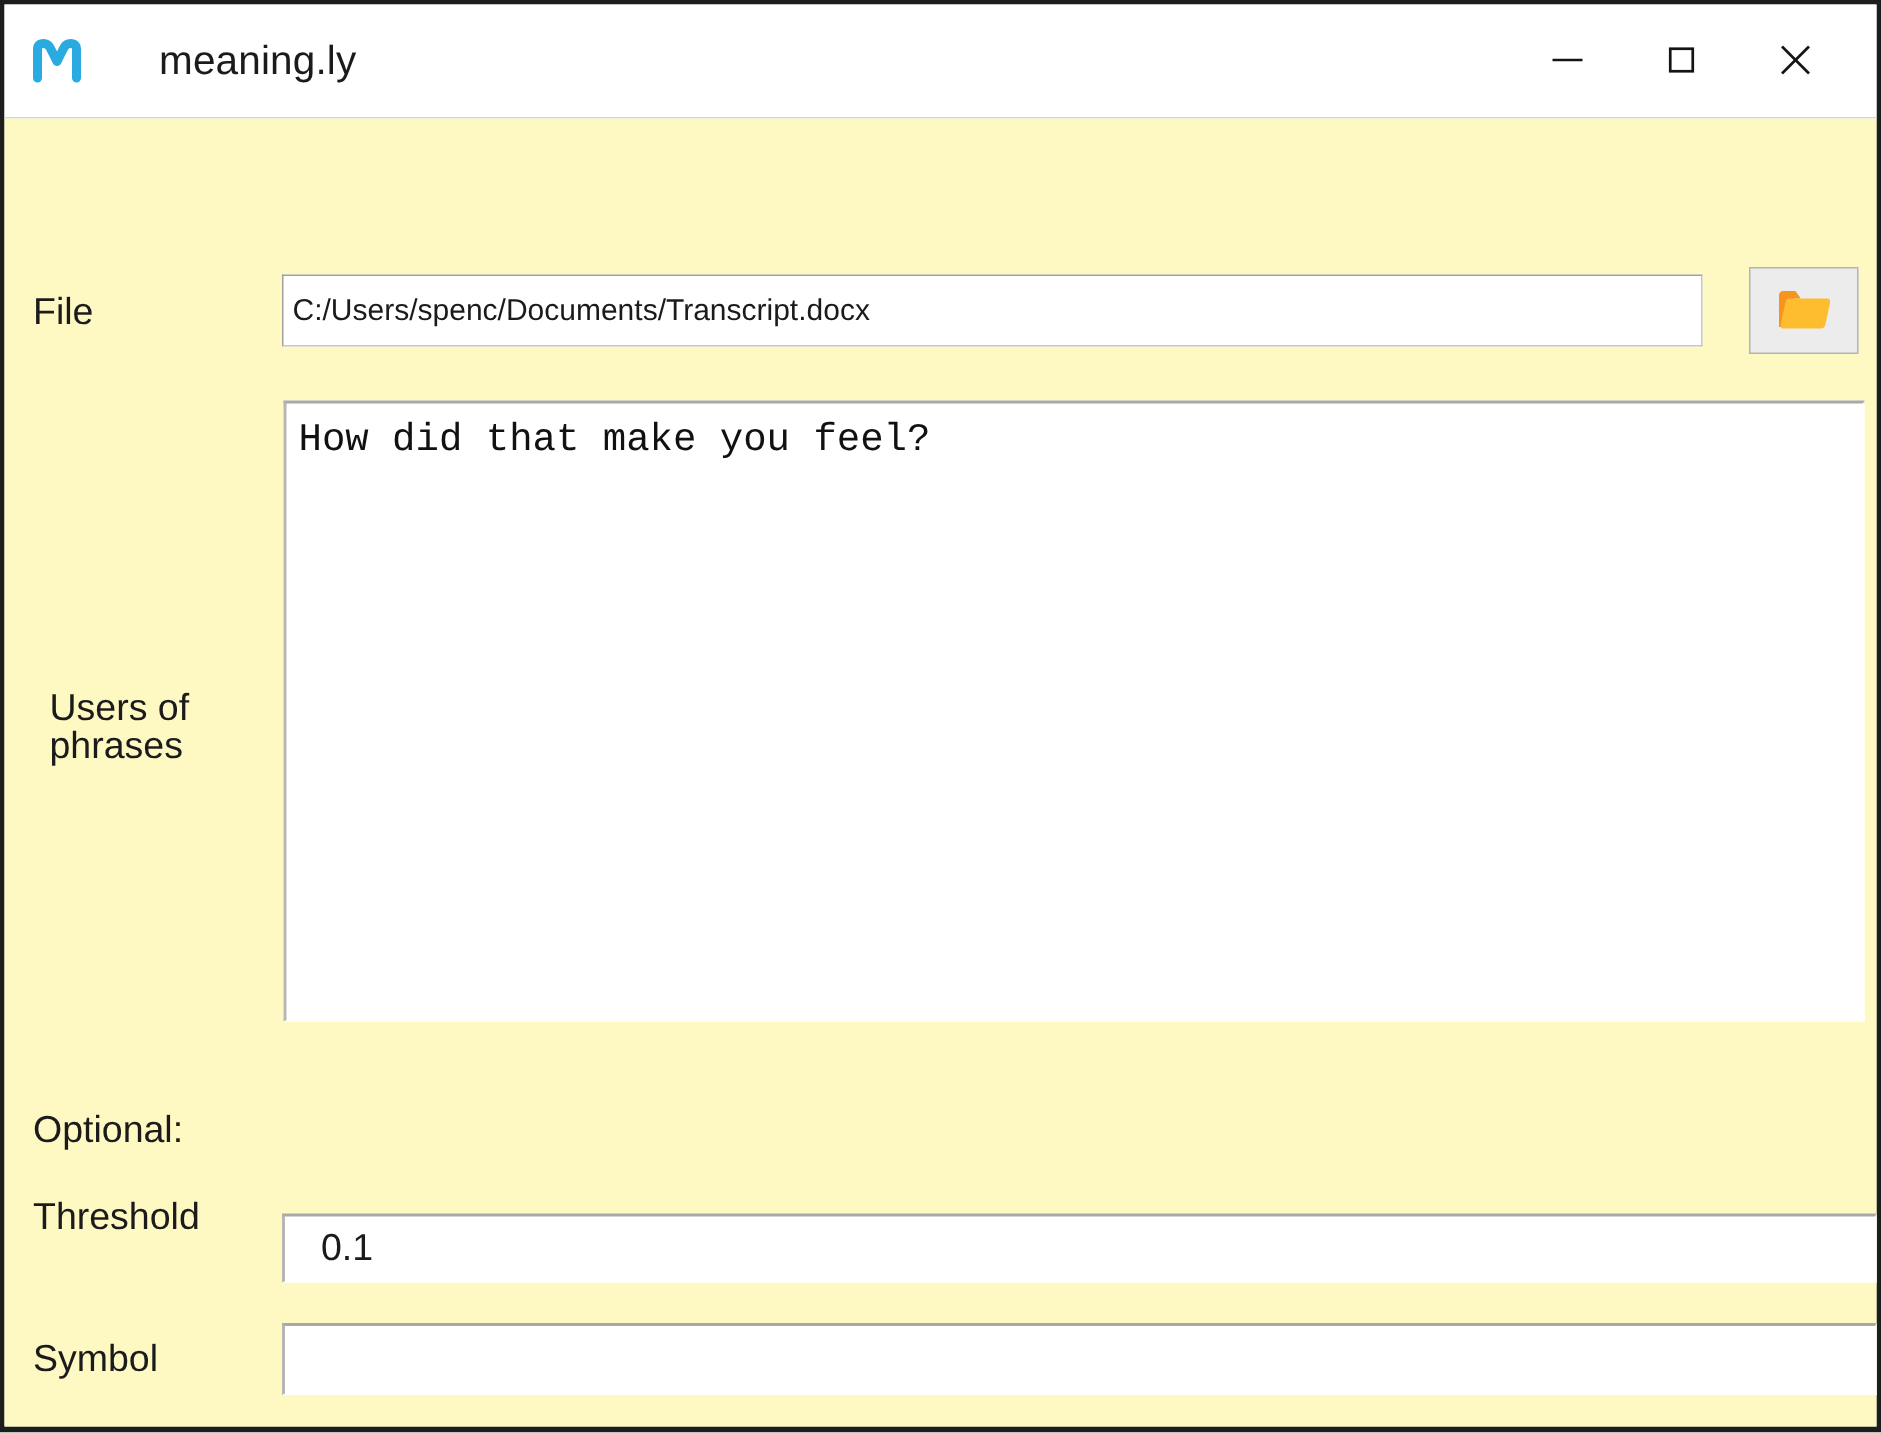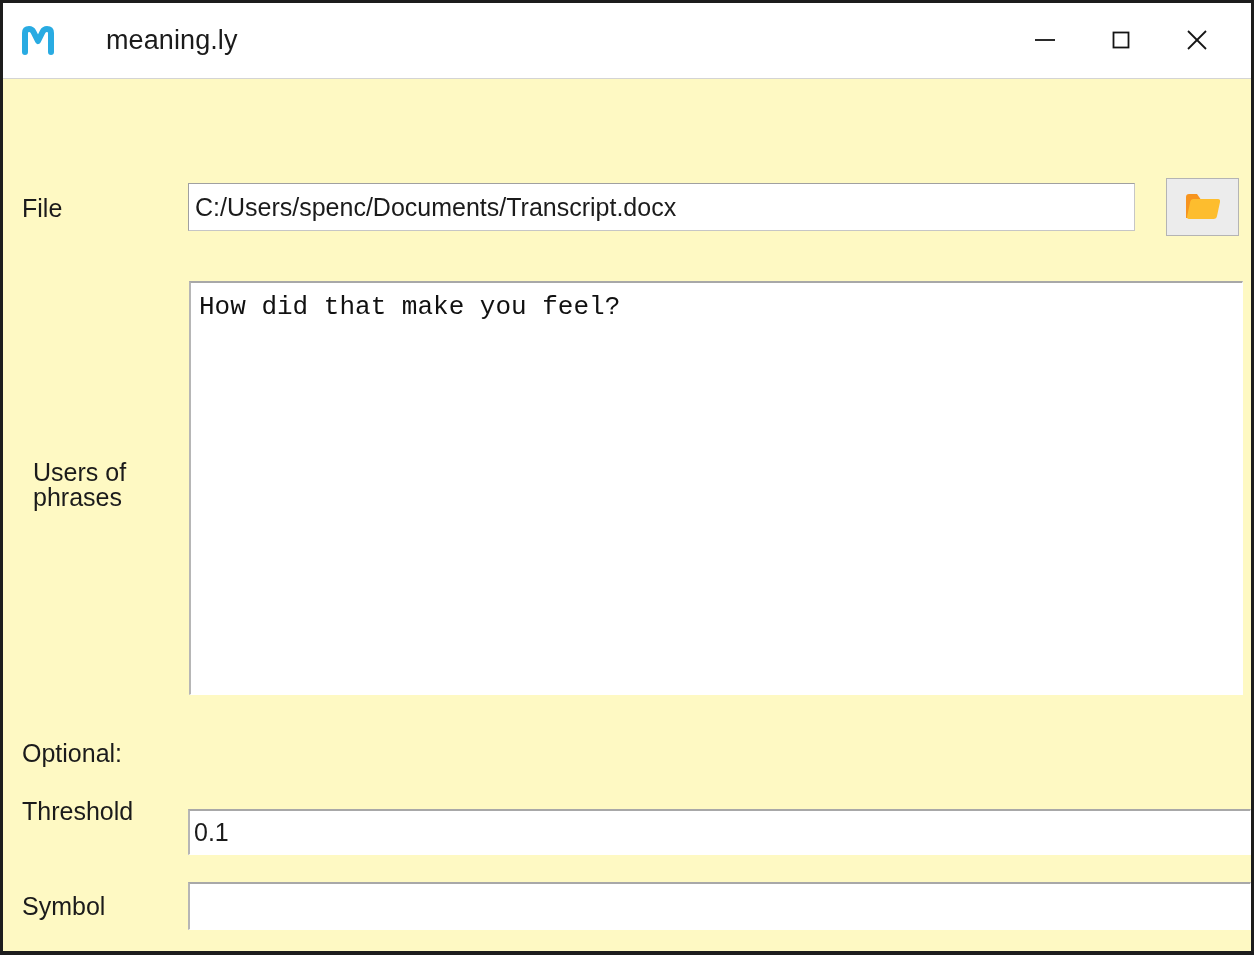--- a/index.html
+++ b/index.html
@@ -99,21 +99,21 @@
     left: 185px;
     top: 104px;
     width: 947px;
     height: 48px;
     box-sizing: border-box;
     background: #ffffff;
     border: 1px solid #c6c6c6;
     border-top-color: #a0a0a0;
     border-left-color: #a0a0a0;
     font-family: "Liberation Sans", sans-serif;
-    font-size: 25px;
+    font-size: 20px;
     color: #1b1b1b;
     padding: 12px 6px;
     outline: none;
   }
   .browse-btn {
     position: absolute;
     left: 1163px;
     top: 99px;
     width: 73px;
     height: 58px;
@@ -126,21 +126,21 @@
     cursor: default;
     padding: 0;
   }
   .browse-btn svg { display: block; }
 
   
   .label-phrases { left: 30px; top: 381px; }
   .phrases-area {
     position: absolute;
     left: 186px;
-    top: 202px;
+    top: 188px;
     width: 1054px;
     height: 414px;
     box-sizing: border-box;
     background: #ffffff;
     border: 1px solid #ffffff;
     border-top: 2px solid #a8a8a8;
     border-left: 2px solid #b6b6b6;
     font-family: "Liberation Mono", monospace;
     font-size: 26px;
     line-height: 1.25;
@@ -161,21 +161,21 @@
     position: absolute;
     left: 185px;
     box-sizing: border-box;
     background: #ffffff;
     border: 1px solid #ffffff;
     border-top: 2px solid #a8a8a8;
     border-left: 2px solid #b6b6b6;
     font-family: "Liberation Sans", sans-serif;
     font-size: 25px;
     color: #1b1b1b;
-    padding: 0 4px;
+    padding: 0 24px;
     outline: none;
   }
   .threshold-input { top: 730px; width: 1063px; height: 46px; }
   .symbol-input    { top: 803px; width: 1063px; height: 48px; }
 </style>
 </head>
 <body>
 
 <div class="window">
 

